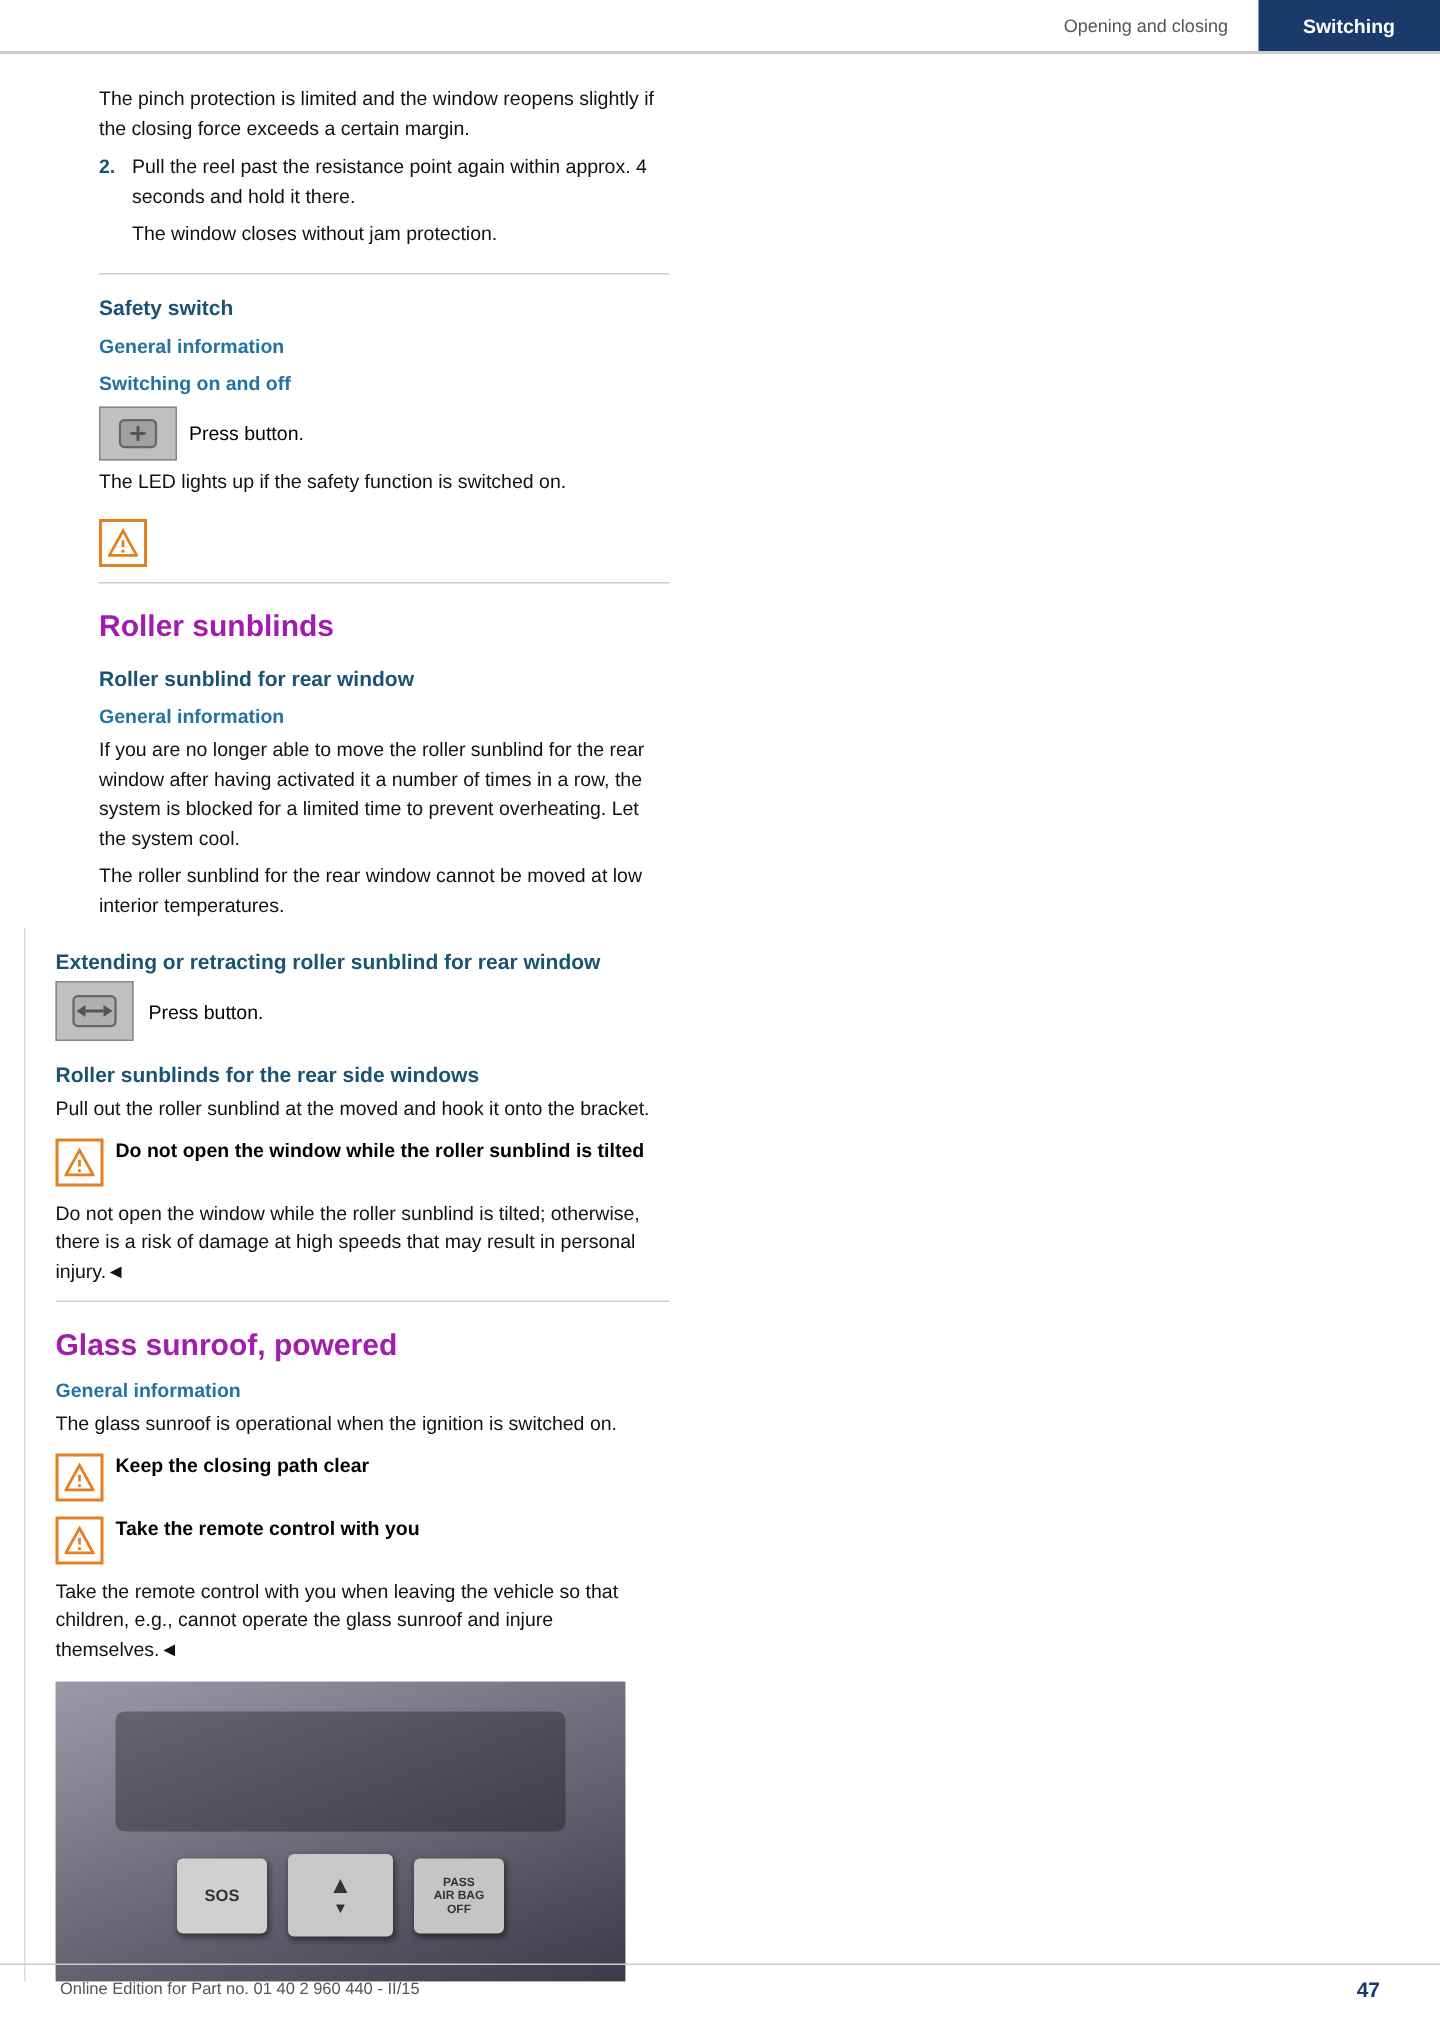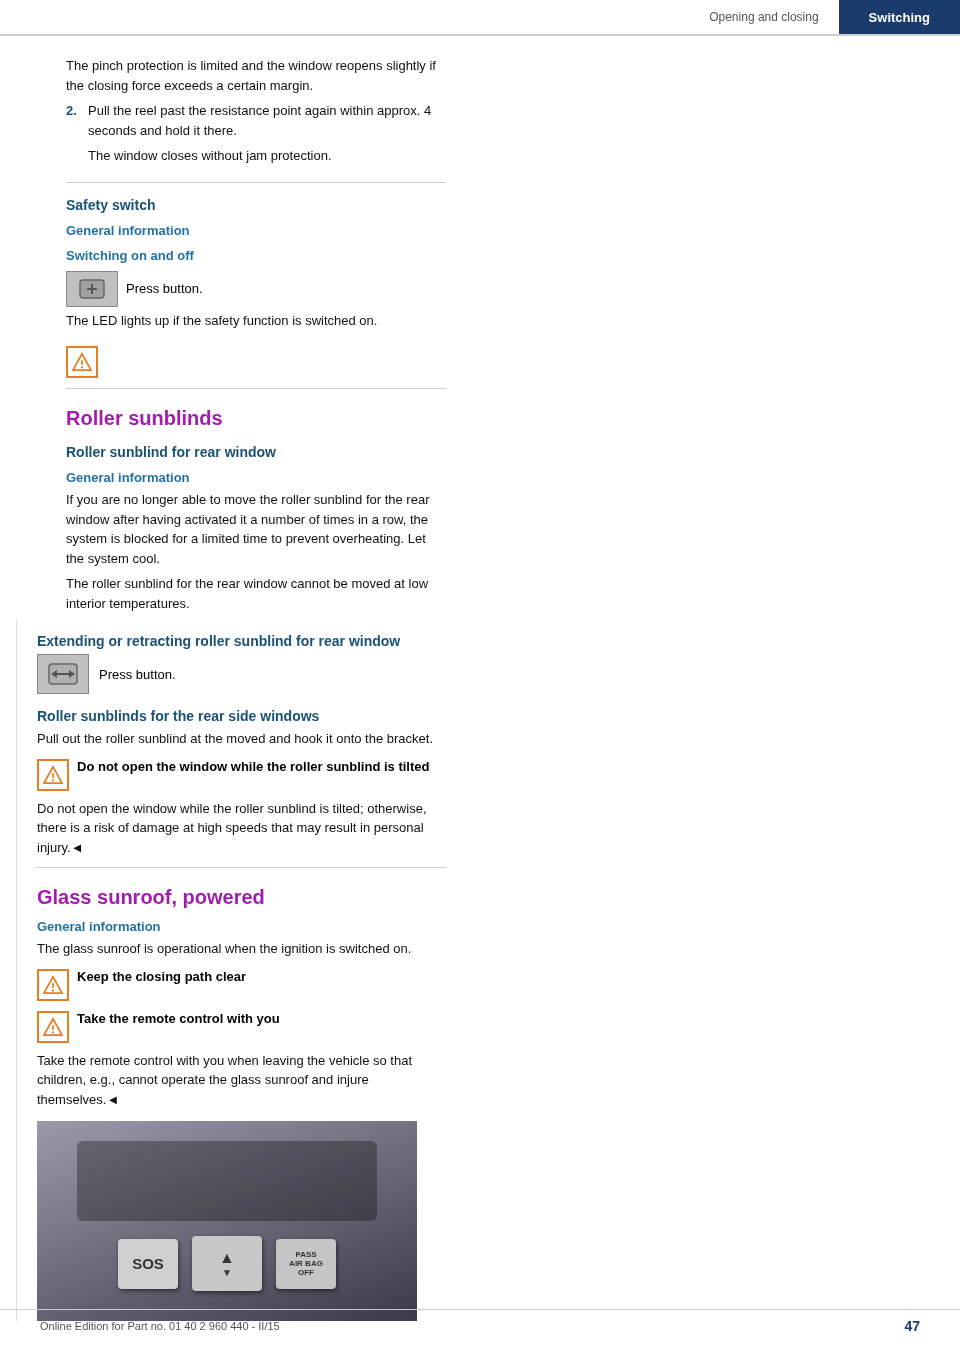--- a/index.html
+++ b/index.html
@@ -180,21 +180,21 @@
       align-items: center;
       justify-content: center;
       font-size: 9px;
       font-weight: bold;
       color: #333;
       text-align: center;
       box-shadow: 1px 2px 4px rgba(0,0,0,0.5);
     }
     .sunroof-btn.sos {
       background: #d0d0d0;
-      font-size: 15px;
+      font-size: 11px;
       font-weight: bold;
       color: #333;
     }
     .sunroof-btn.arrow-btn {
       background: #c8c8c8;
     }
     .sunroof-btn.pass {
       background: #c5c5c5;
       font-size: 8px;
       color: #333;

